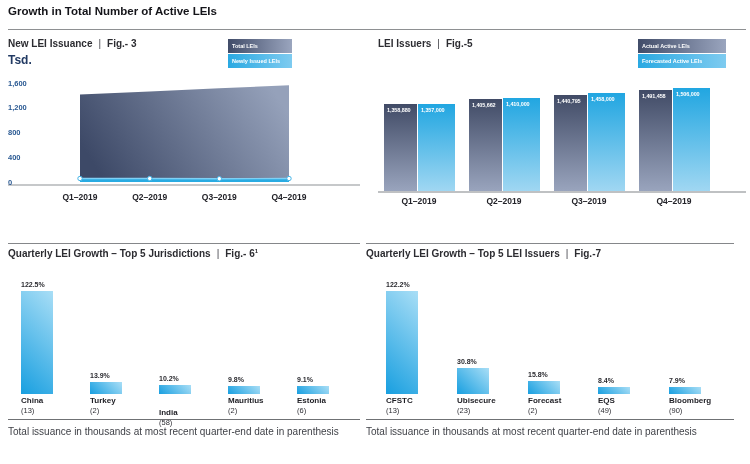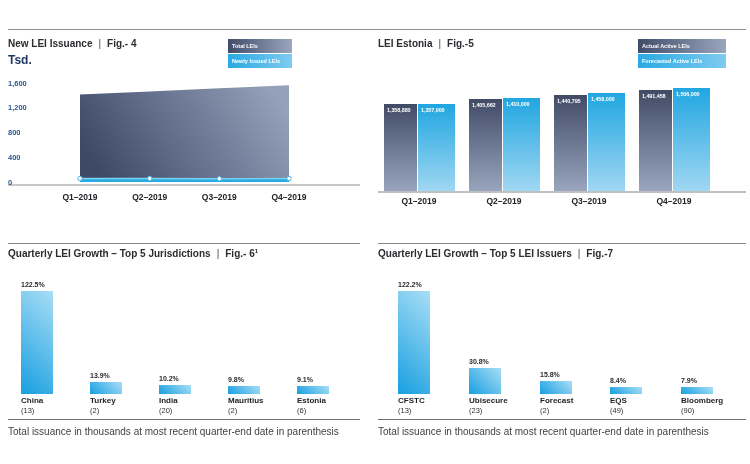--- a/index.html
+++ b/index.html
@@ -5,21 +5,21 @@
   html,body{margin:0;padding:0;background:#fff;}
   .page{position:relative;width:750px;height:464px;background:#fff;overflow:hidden;
         font-family:"Liberation Sans",sans-serif;color:#222;}
   .page-title{position:absolute;left:8px;top:5px;font-size:11.5px;font-weight:bold;color:#141419;}
   .top-rule{position:absolute;left:8px;width:738px;top:29px;border-top:1px solid #8e9092;}
 
   .card{position:absolute;}
   #card4{left:8px;top:36px;width:352px;height:180px;}
   #card5{left:378px;top:36px;width:368px;height:180px;}
   #card6{left:8px;top:243px;width:352px;height:210px;border-top:1.5px solid #85878a;}
-  #card7{left:378px;top:243px;width:368px;height:210px;border-top:1.5px solid #85878a;}
+  #card7{left:366px;top:243px;width:368px;height:210px;border-top:1.5px solid #85878a;}
 
   .card-header{position:absolute;left:0;top:2px;font-size:10px;font-weight:bold;color:#2c2c31;white-space:nowrap;}
   #card6 .card-header,#card7 .card-header{top:4px;}
   .pipe{margin:0 6px;font-weight:normal;color:#45454b;}
   .fig-sup{font-size:6px;vertical-align:super;}
 
   .legend{position:absolute;top:3px;}
   #card4 .legend{left:220px;width:64px;}
   #card5 .legend{left:260px;width:88px;}
   .lg-row{height:14px;line-height:14px;margin-bottom:1px;padding-left:4px;
@@ -52,25 +52,26 @@
   .cat{position:absolute;top:0;}
   .cat-name{font-size:8px;font-weight:bold;color:#1e1e24;white-space:nowrap;text-align:right;}
   .cat-total{font-size:7.5px;color:#2c2c32;margin-top:1px;}
   .foot-rule{position:absolute;left:0;top:175px;width:100%;border-top:1.5px solid #6f7174;}
   .footnote{position:absolute;left:0;top:182px;font-size:10px;color:#404248;white-space:nowrap;}
 </style>
 </head>
 <body>
 
 <div class="page">
+  <div class="page-title">Growth in Total Number of Active LEIs</div>
   <div class="top-rule"></div>
 
   <section class="card" id="card4">
     <div class="card-header">
-      <span>New LEI Issuance</span><span class="pipe">|</span><span>Fig.- 4</span>
+      <span>New LEI Issuance</span><span class="pipe">|</span><span>Fig.- 3</span>
     </div>
     <div class="legend">
       <div class="lg-row lg-dark"><span>Total LEIs</span></div>
       <div class="lg-row lg-blue"><span>Newly Issued LEIs</span></div>
     </div>
     <div class="unit">Tsd.</div>
     <div id="plot4">
         <svg width="352" height="109">
           <defs>
             <linearGradient id="gA" x1="0" y1="0.6" x2="1" y2="0.3">
@@ -95,21 +96,21 @@
     <div class="xlabels" id="xlabels4">
         <div class="xlab" style="left: 37px;">Q1–2019</div>
         <div class="xlab" style="left: 106.7px;">Q2–2019</div>
         <div class="xlab" style="left: 176.3px;">Q3–2019</div>
         <div class="xlab" style="left: 246px;">Q4–2019</div>
       </div>
   </section>
 
   <section class="card" id="card5">
     <div class="card-header">
-      <span>LEI Estonia</span><span class="pipe">|</span><span>Fig.-5</span>
+      <span>LEI Issuers</span><span class="pipe">|</span><span>Fig.-5</span>
     </div>
     <div class="legend">
       <div class="lg-row lg-dark"><span>Actual Active LEIs</span></div>
       <div class="lg-row lg-blue"><span>Forecasted Active LEIs</span></div>
     </div>
     <div id="plot5">
         <div class="group" style="left: 6px;">
           <div class="bar bar-dark" style="height: 87px;">
             <div class="bar-val">1,358,880</div>
           </div>
@@ -178,23 +179,23 @@
       </div>
     <div class="cat-row" id="cats6">
         <div class="cat" style="left: 13px;">
           <div class="cat-name">China</div>
           <div class="cat-total">(13)</div>
         </div>
         <div class="cat" style="left: 82px;">
           <div class="cat-name">Turkey</div>
           <div class="cat-total">(2)</div>
         </div>
-        <div class="cat" style="left: 151px;">
+        <div class="cat" style="left: 151px; margin-top: 12px;">
           <div class="cat-name">India</div>
-          <div class="cat-total">(20)</div>
+          <div class="cat-total">(58)</div>
         </div>
         <div class="cat" style="left: 220px;">
           <div class="cat-name">Mauritius</div>
           <div class="cat-total">(2)</div>
         </div>
         <div class="cat" style="left: 289px;">
           <div class="cat-name">Estonia</div>
           <div class="cat-total">(6)</div>
         </div>
       </div>

